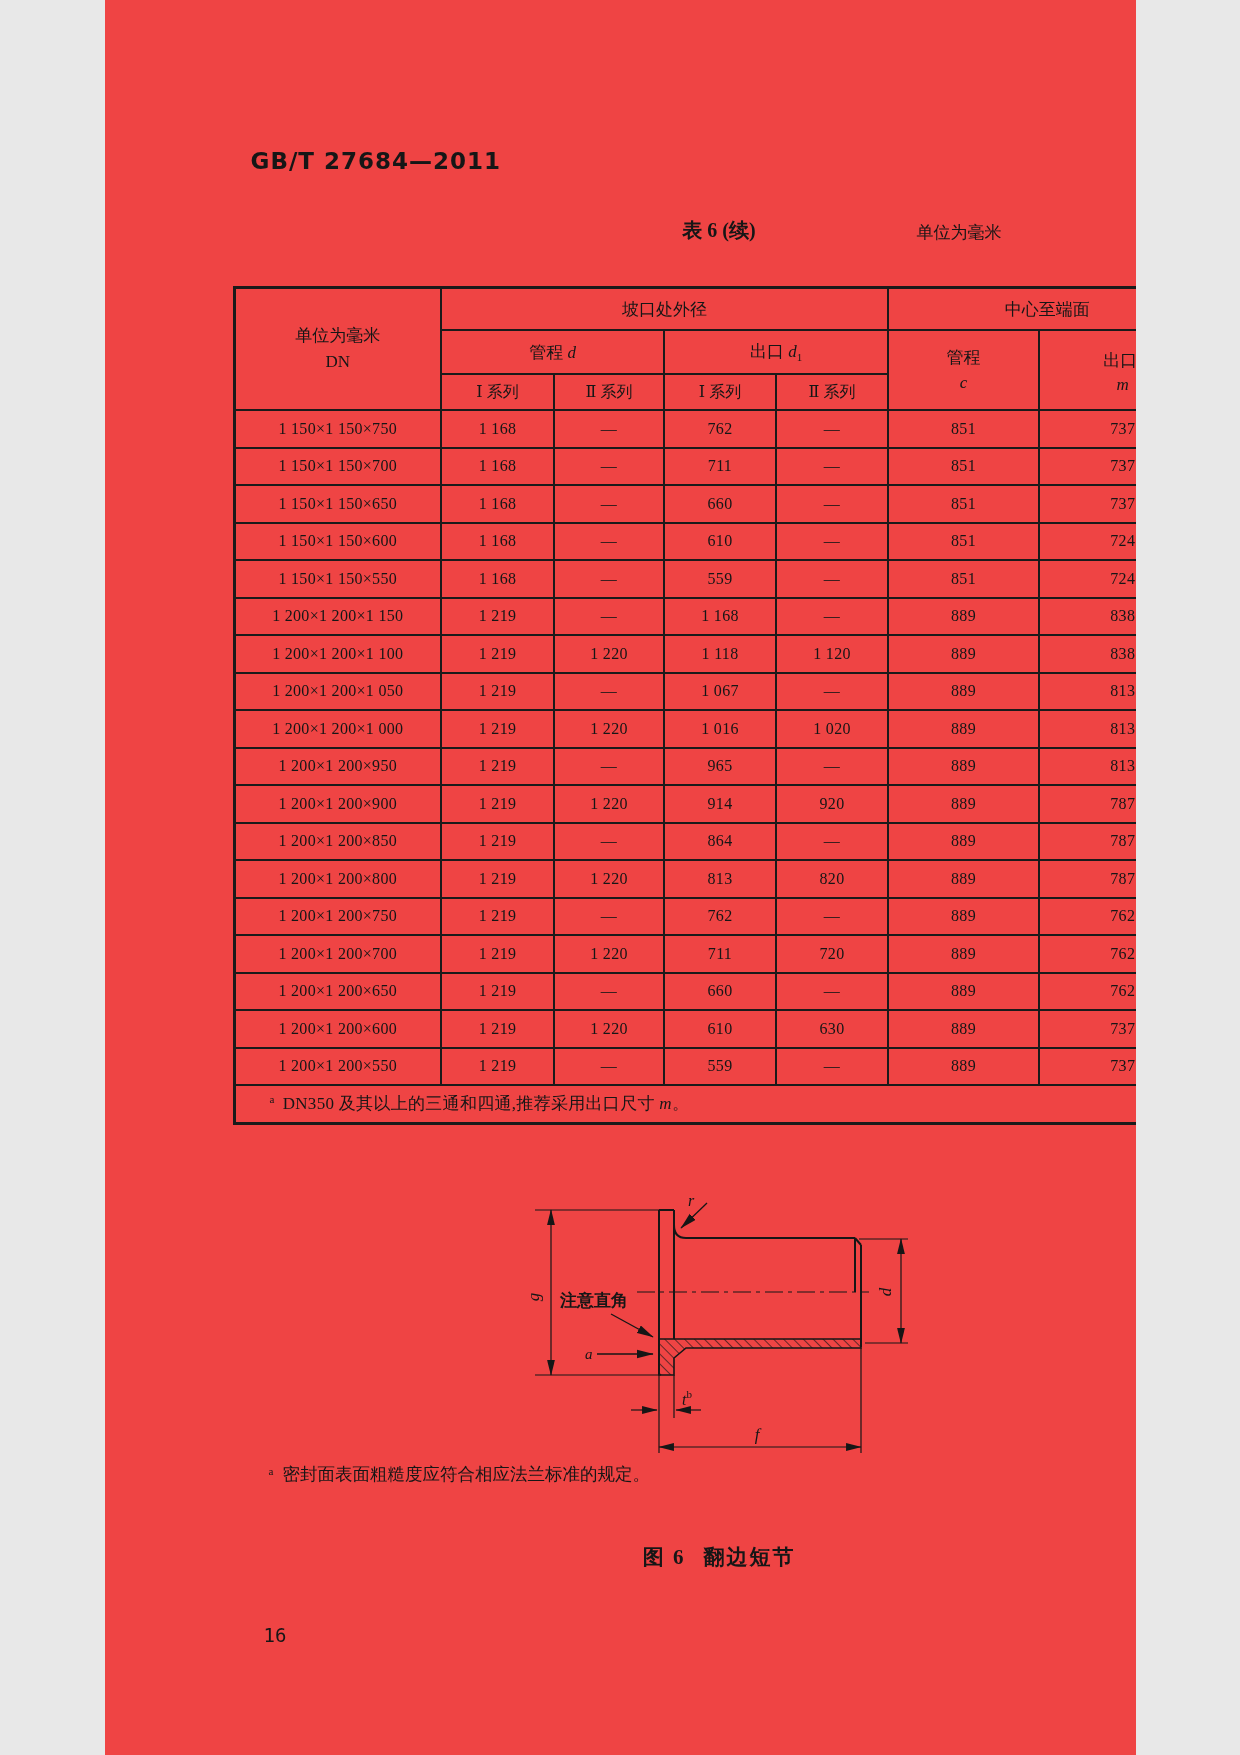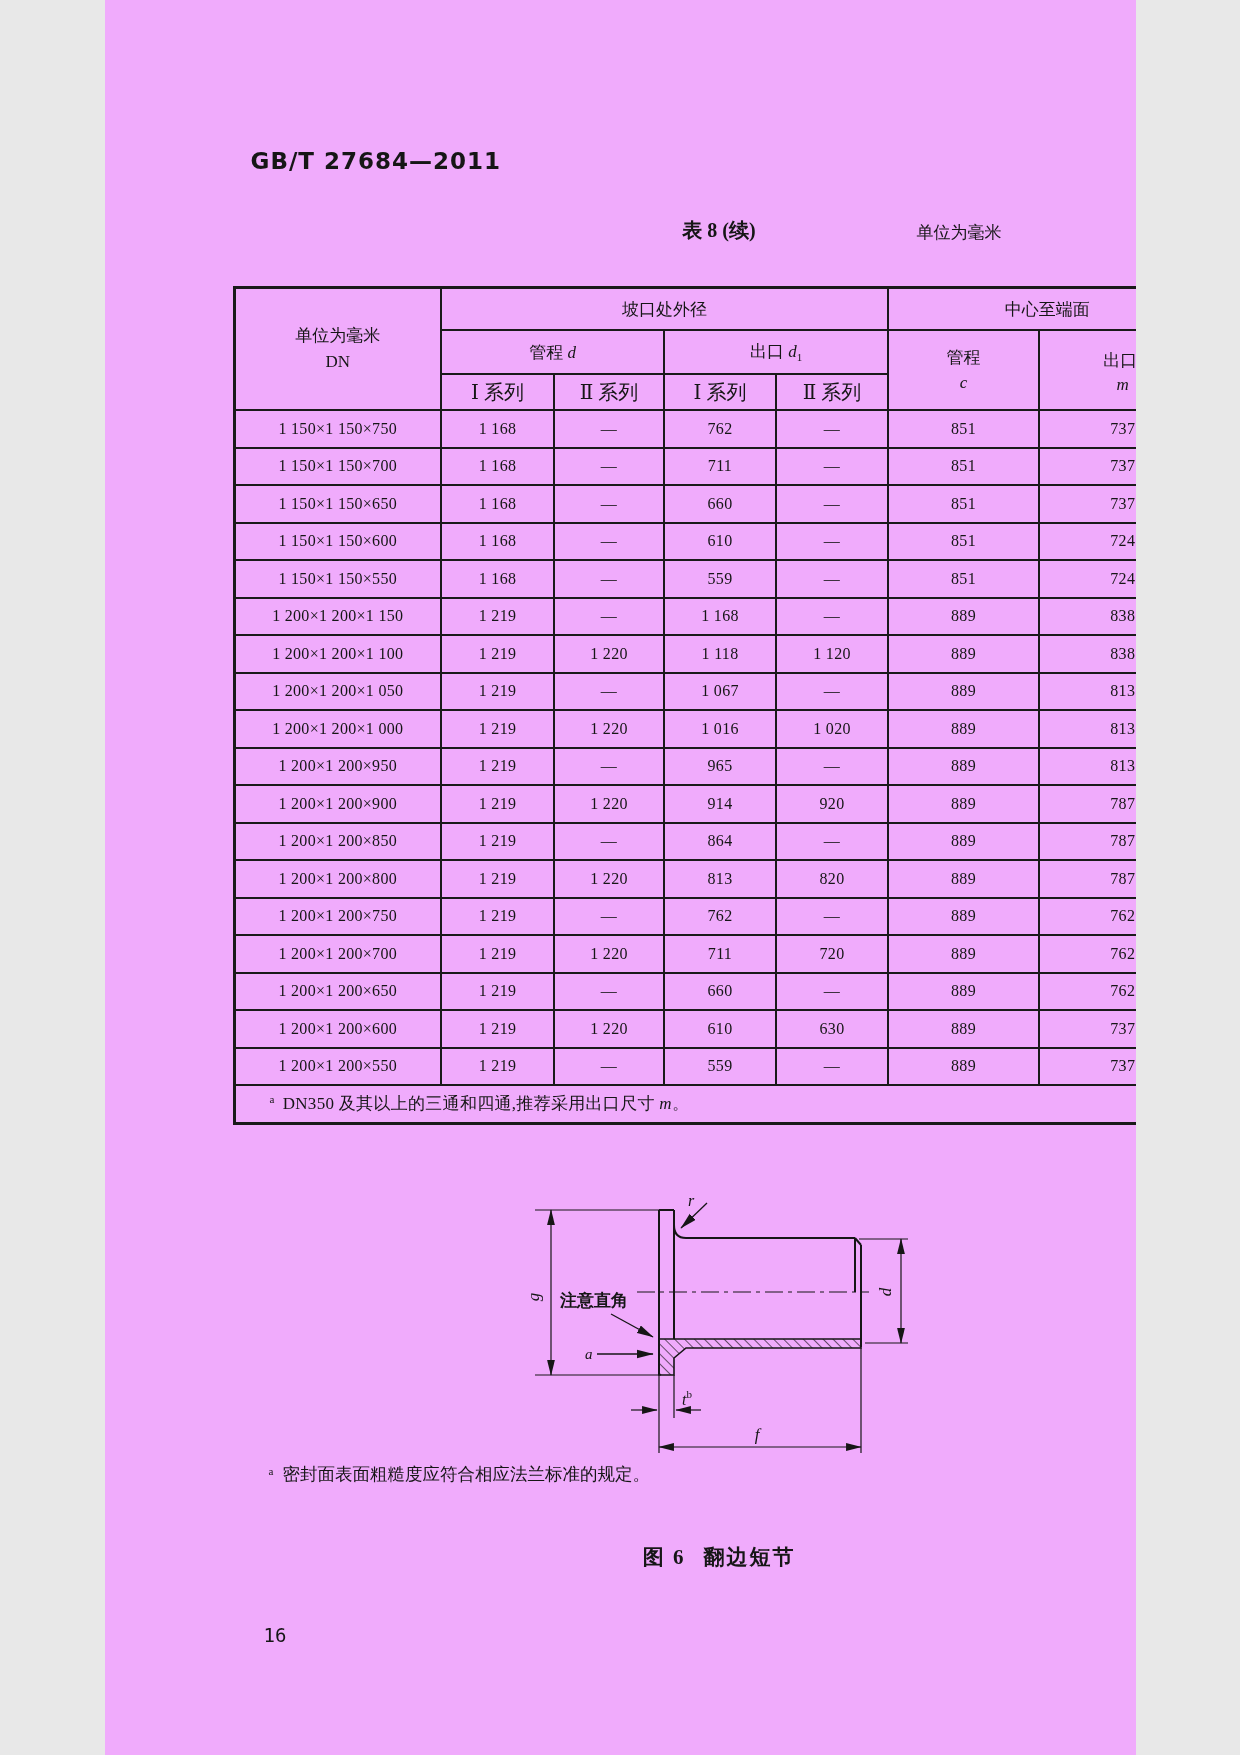--- a/index.html
+++ b/index.html
@@ -1,18 +1,18 @@
 <!DOCTYPE html>
 <html><head>
 <meta charset="utf-8">
 <style>
   html,body{margin:0;padding:0;background:#e8e8e8;}
   .page{
     position:relative; width:1031px; height:1755px; margin:0 auto;
-    background:#f0abfc; color:#161616;
+    background:#ef4444; color:#161616;
     font-family:"Liberation Serif","DejaVu Serif",serif;
     overflow:hidden;
   }
   .doc-number{
     position:absolute; left:146px; top:148px;
     font-size:23px; font-weight:bold; letter-spacing:1px;
     font-family:"DejaVu Sans","Liberation Sans",sans-serif;
   }
   .table-caption{
     position:absolute; left:128px; top:217px; width:973px;
@@ -26,21 +26,21 @@
     position:absolute; left:128px; top:286px; width:973px;
     border-collapse:collapse; table-layout:fixed;
     border:3px solid #1a1a1a;
     font-size:16px; text-align:center;
   }
   table.spec th, table.spec td{
     border:2px solid #1a1a1a; font-weight:normal; padding:0 2px;
   }
   table.spec .h1 th{height:40px; font-size:17px;}
   table.spec .h2 th{height:42px; font-size:17px;margin-left:40px;}
-  table.spec .h3 th{height:34px; font-size:20px;}
+  table.spec .h3 th{height:34px; font-size:16px;}
   table.spec tbody td{height:35.5px; letter-spacing:0.3px;}
   table.spec i{font-style:italic; font-family:"Liberation Serif",serif;}
   table.spec sub{font-size:11px;}
   table.spec sup{font-size:11px;}
   table.spec .dn-h div{line-height:26px;}
   table.spec .two-line div{line-height:25px;}
   tr.foot td{height:44px; text-align:left; padding-left:34px; font-size:17px;}
   tr.foot sup{font-size:11px; margin-right:8px; vertical-align:6px;}
 
   .figure-wrap{position:absolute; left:380px; top:1170px; width:440px; height:300px;}
@@ -59,21 +59,21 @@
     font-family:"DejaVu Sans Mono","Liberation Mono",monospace;
   }
 </style>
 </head>
 <body>
 
 <div class="page">
 
   <div class="doc-number">GB/T 27684—2011</div>
 
-  <div class="table-caption">表 8 (续)</div>
+  <div class="table-caption">表 6 (续)</div>
   <div class="unit-note">单位为毫米</div>
 
   <table class="spec">
     <colgroup>
       <col style="width:207px">
         <col style="width:113px">
         <col style="width:110px">
       <col style="width:112px">
         <col style="width:112px">
         <col style="width:151px">

